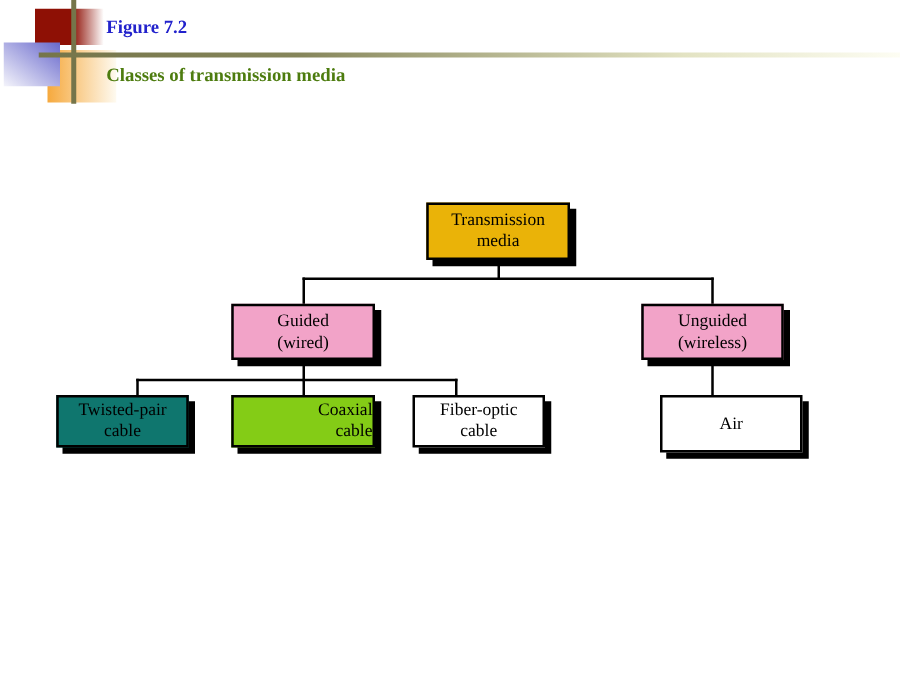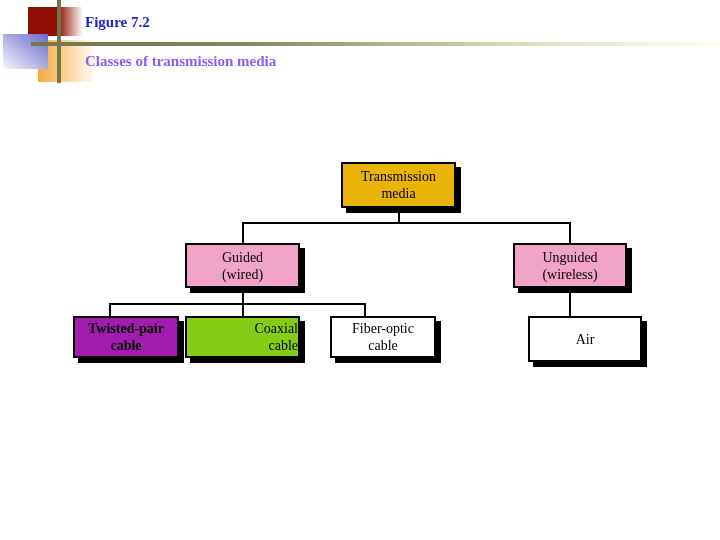--- a/index.html
+++ b/index.html
@@ -47,21 +47,21 @@
     left: 85px; top: 14px;
     display: flex;
     gap: 22px;
     font-size: 15px;
     font-weight: bold;
     line-height: 17px;
     white-space: nowrap;
     flex-direction: column;
   }
   .fig-label { color: var(--figure-blue, #2222cc); }
-  .fig-title { color: #8b5cf6; }
+  .fig-title { color: #4d7c0f; }
 
   
   .diagram { position: absolute; left: 0; top: 0; width: 720px; height: 540px; }
   .node {
     position: absolute;
     box-sizing: border-box;
     border: 2px solid #000;
     box-shadow: 5px 5px 0 #000;
     display: flex;
     flex-direction: column;
@@ -109,21 +109,21 @@
         <span>media</span>
       </div>
       <div class="node" style="left: 185px; top: 243px; width: 115px; height: 45px; background: rgb(242, 163, 200);">
         <span>Guided</span>
         <span>(wired)</span>
       </div>
       <div class="node" style="left: 513px; top: 243px; width: 114px; height: 45px; background: rgb(242, 163, 200);">
         <span>Unguided</span>
         <span>(wireless)</span>
       </div>
-      <div class="node" style="left: 73px; top: 316px; width: 106px; height: 42px; background: #a21caf; font-weight: bold;">
+      <div class="node" style="left: 45px; top: 316px; width: 106px; height: 42px; background: #0f766e;">
         <span>Twisted-pair</span>
         <span>cable</span>
       </div>
       <div class="node" style="left: 185px; top: 316px; width: 115px; height: 42px; background: #84cc16; align-items: flex-end;">
         <span>Coaxial</span>
         <span>cable</span>
       </div>
       <div class="node" style="left: 312px; top: 316px; width: 106px; height: 42px; background: rgb(255, 255, 255); margin-left: 18px;">
         <span>Fiber-optic</span>
         <span>cable</span>

